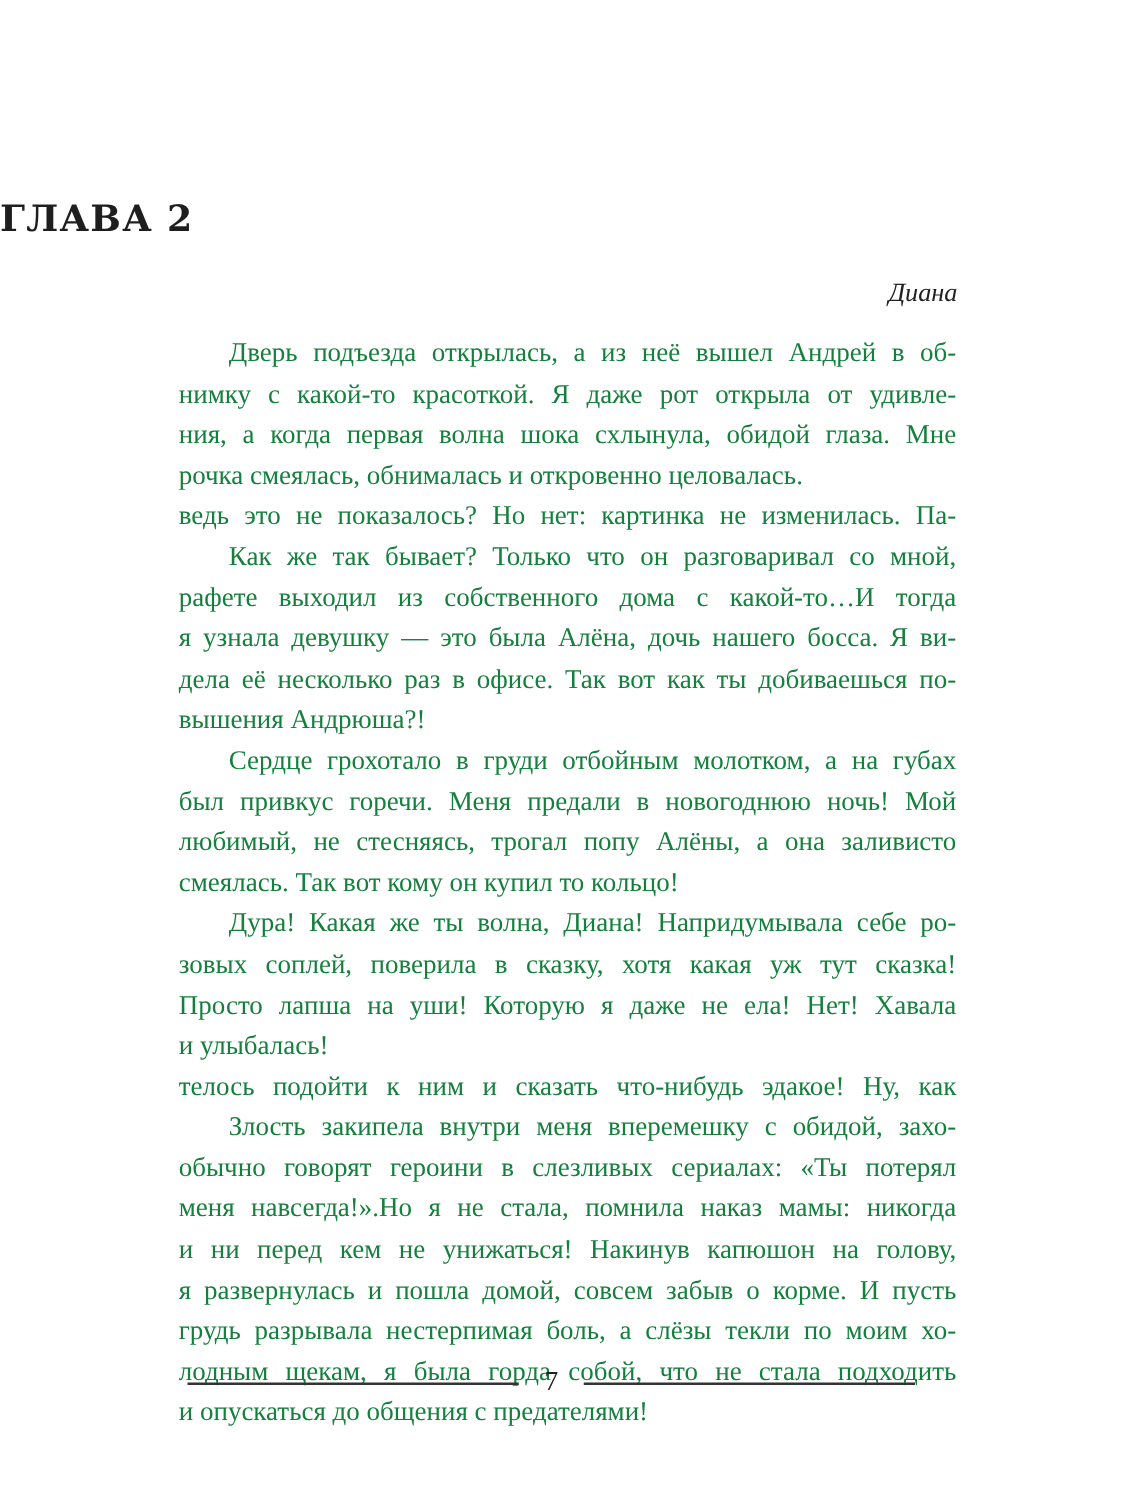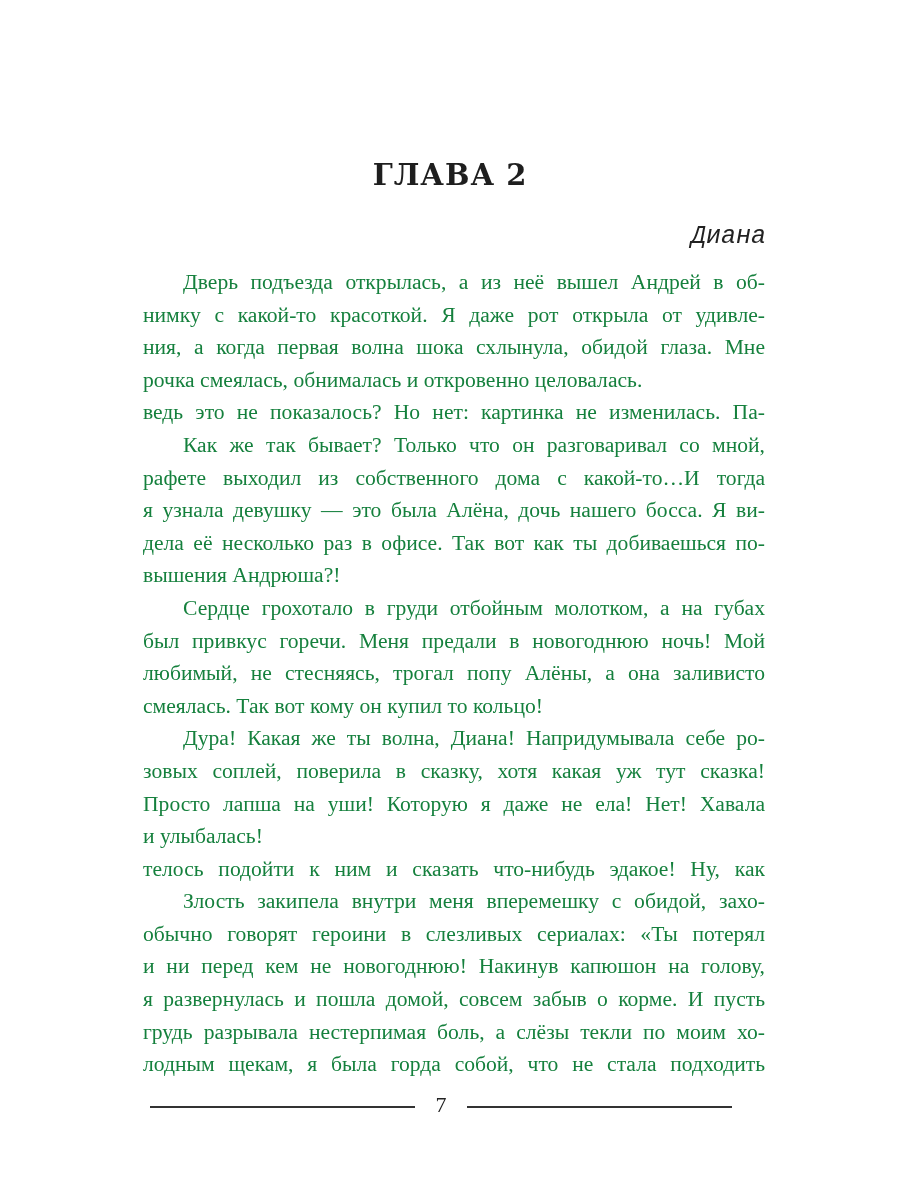--- a/index.html
+++ b/index.html
@@ -1,25 +1,25 @@
 <!DOCTYPE html>
 <html><head>
   <meta charset="utf-8">
   <style>
     html, body { margin: 0; padding: 0; background: #ffffff; }
     body { width: 900px; height: 1200px; position: relative; overflow: hidden; }
     .page { position: absolute; left: 0; top: 0; width: 900px; height: 1200px; background: #ffffff; color: #222222; }
     .chapter-title {
-      position: absolute; left: 0; top: 158px; width: 900px; text-align: center;
+      position: absolute; left: 0; top: 158px; width: 900px; 
       font-family: "DejaVu Serif", serif; font-weight: bold; font-size: 29px;
       letter-spacing: 1px; color: #1e1e1e;
     }
     .pov {
       position: absolute; right: 134px; top: 222px;
-      font-family: Liberation Mono, monospace; font-style: italic; font-size: 25px; color: #222;
+      font-family: Liberation Serif, serif; font-style: italic; font-size: 21px; color: #222;
     }
     .text {
       position: absolute; left: 143px; top: 266px; width: 622px;
       font-family: "Liberation Serif", serif; font-size: 21.6px; line-height: 32.6px; color: #15803d;
     }
     .line { height: 32.6px; white-space: nowrap; overflow: visible; }
     .line.just { text-align: justify; text-align-last: justify; }
     .line.indent { padding-left: 40px; }
     .footer { position: absolute; left: 150px; top: 1092px; width: 582px; height: 30px; }
     .rule { position: absolute; top: 14px; height: 2px; background: #333; }
@@ -52,24 +52,26 @@
       <div class="line just">был привкус горечи. Меня предали в новогоднюю ночь! Мой</div>
       <div class="line just">любимый, не стесняясь, трогал попу Алёны, а она заливисто</div>
       <div class="line">смеялась. Так вот кому он купил то кольцо!</div>
       <div class="line indent just">Дура! Какая же ты волна, Диана! Напридумывала себе ро-</div>
       <div class="line just">зовых соплей, поверила в сказку, хотя какая уж тут сказка!</div>
       <div class="line just">Просто лапша на уши! Которую я даже не ела! Нет! Хавала</div>
       <div class="line">и улыбалась!</div>
       <div class="line just">телось подойти к ним и сказать что-нибудь эдакое! Ну, как</div>
       <div class="line indent just">Злость закипела внутри меня вперемешку с обидой, захо-</div>
       <div class="line just">обычно говорят героини в слезливых сериалах: «Ты потерял</div>
-      <div class="line just">и ни перед кем не новогоднюю! Накинув капюшон на голову,</div>
+      <div class="line just">меня навсегда!».Но я не стала, помнила наказ мамы: никогда</div>
+      <div class="line just">и ни перед кем не унижаться! Накинув капюшон на голову,</div>
       <div class="line just">я развернулась и пошла домой, совсем забыв о корме. И пусть</div>
       <div class="line just">грудь разрывала нестерпимая боль, а слёзы текли по моим хо-</div>
       <div class="line just">лодным щекам, я была горда собой, что не стала подходить</div>
+      <div class="line">и опускаться до общения с предателями!</div>
     </div>
 
   <div class="footer">
     <div class="rule left"></div>
     <div class="page-number">7</div>
     <div class="rule right"></div>
   </div>
 </div>
 
 </body></html>

